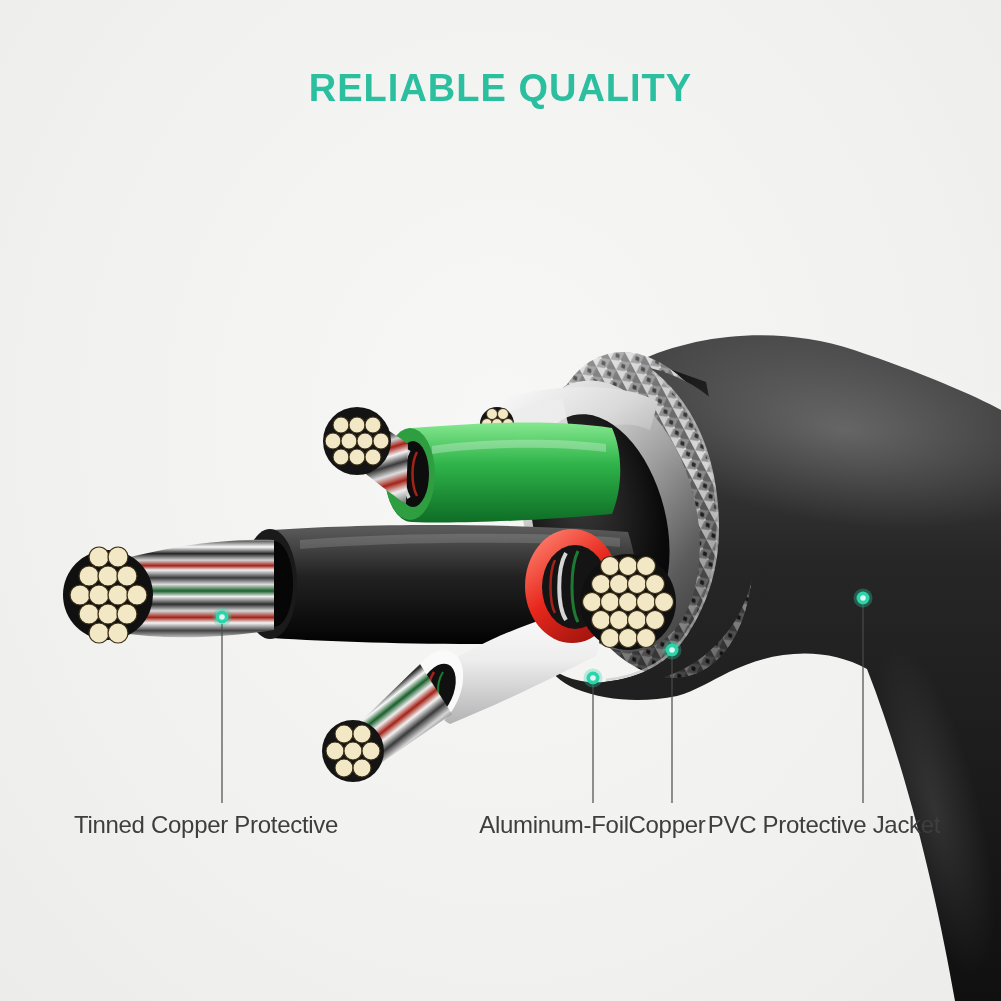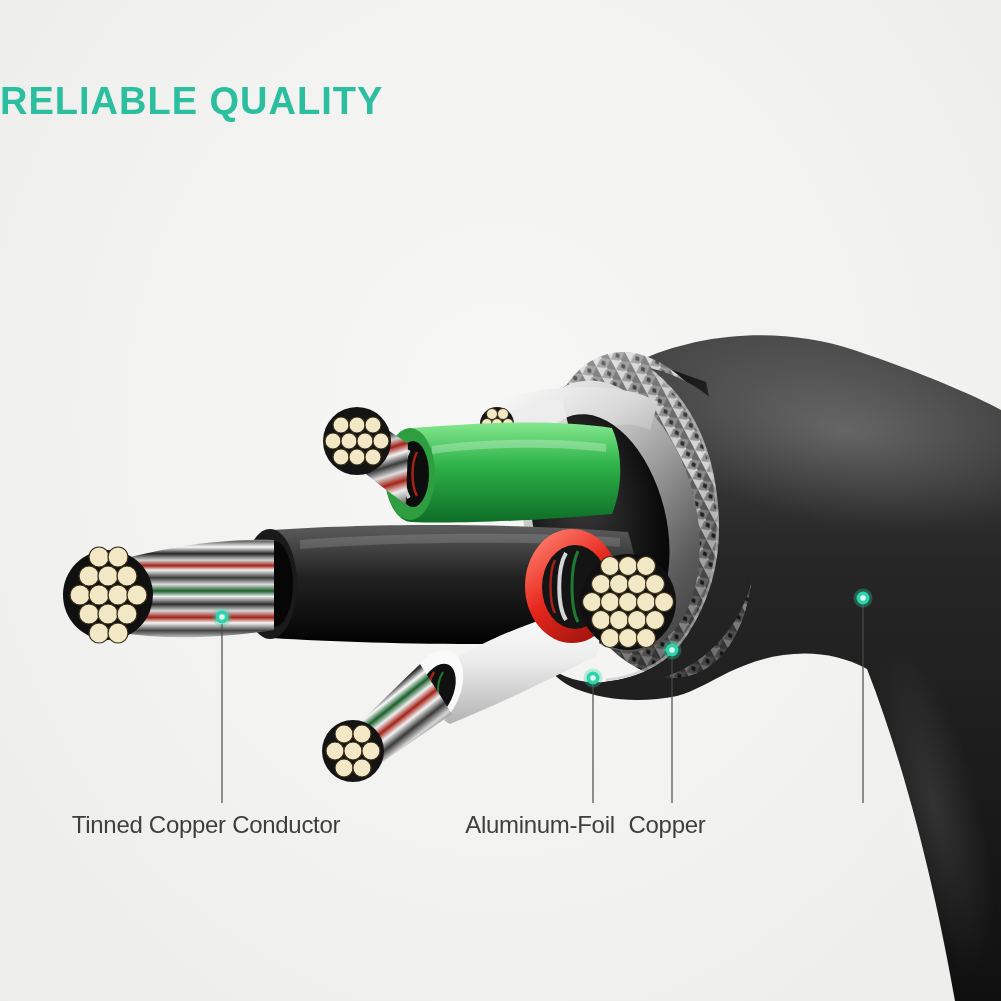--- a/index.html
+++ b/index.html
@@ -2,30 +2,30 @@
 <html><head>
 <meta charset="utf-8">
 <style>
   html,body{margin:0;padding:0;}
   .canvas{
     position:relative;width:1001px;height:1001px;overflow:hidden;
     background:radial-gradient(ellipse at 50% 42%, #f7f7f6 0%, #f2f2f1 55%, #ececeb 100%);
     font-family:"Liberation Sans", sans-serif;
   }
   .title{
-    position:absolute;top:80px;left:0;width:100%;text-align:left;
+    position:absolute;top:67px;left:0;width:100%;text-align:center;
     font-size:38px;font-weight:700;letter-spacing:1px;color:#2bbf9f;
   }
   .illustration{position:absolute;left:0;top:0;width:1001px;height:1001px;}
   .label{
     position:absolute;top:811px;transform:translateX(-50%);
     font-size:24px;letter-spacing:-0.3px;color:#3e3e3e;white-space:nowrap;
   }
   .label.l-tinned{left:206px;}
-  .label.l-foil{left:540px;}
+  .label.l-foil{left:554px;}
   .label.l-braid{left:667px;}
   .label.l-pvc{left:824px;}
 </style>
 </head>
 <body>
 
 <div class="canvas">
 
   <div class="title">RELIABLE QUALITY</div>
 
@@ -301,17 +301,18 @@
           <circle cx="672" cy="650" r="2.8" fill="#dcfaf0"></circle>
       </g>
       <g>
         <circle cx="863" cy="598" r="9.5" fill="#2fd3ab" opacity="0.3"></circle>
           <circle cx="863" cy="598" r="6.5" fill="#2fd3ab"></circle>
           <circle cx="863" cy="598" r="2.8" fill="#dcfaf0"></circle>
       </g>
     </g>
   </svg>
 
-  <div class="label l-tinned">Tinned Copper Conductor</div>
+  <div class="label l-tinned">Tinned Copper Protective</div>
   <div class="label l-foil">Aluminum-Foil</div>
   <div class="label l-braid">Copper</div>
+  <div class="label l-pvc">PVC Protective Jacket</div>
 
 </div>
 
 </body></html>

